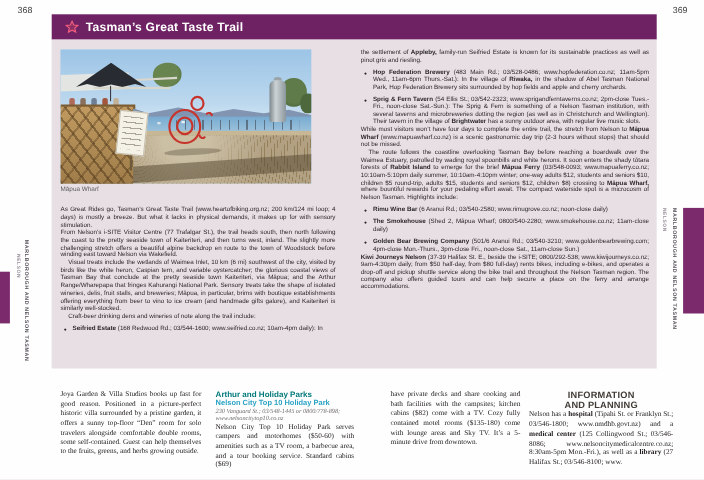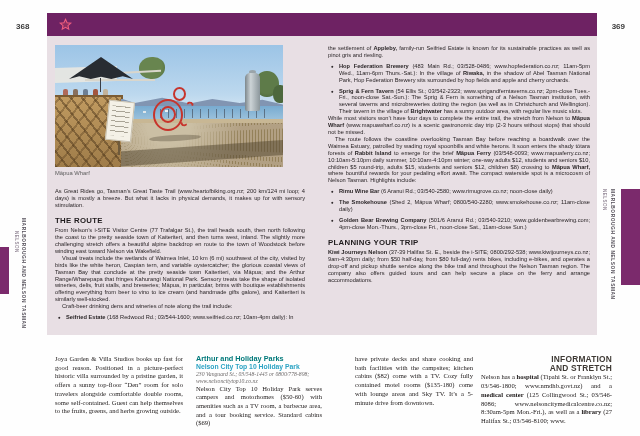--- a/index.html
+++ b/index.html
@@ -2,21 +2,21 @@
 <html><head>
 <meta charset="utf-8">
 <style>
   html,body{margin:0;padding:0;}
   body{
     width:640px;height:436px;position:relative;overflow:hidden;
     background:#fefefe;
     font-family:"Liberation Sans",sans-serif;
     color:#2a2527;
   }
-  .pagenum{position:absolute;top:22px;font-size:8px;font-weight:bold;color:#3b3b3b;}
+  .pagenum{position:absolute;top:5px;font-size:8px;font-weight:normal;color:#3b3b3b;}
   #pn-left{left:16px;}
   #pn-right{right:15px;}
 
   
   .feature{position:absolute;left:47px;top:13px;width:550px;}
   .titlebar{height:23px;background:#6e2263;color:#ffffff;display:flex;align-items:center;padding-left:12px;box-sizing:border-box;}
   .titlebar svg{margin-right:6px;flex:0 0 auto;}
   .titlebar .ttl{font-size:11px;font-weight:bold;letter-spacing:.2px;}
   .box{background:#e8dfe4;height:299px;box-sizing:border-box;display:flex;padding:9px 7px 0 8px;gap:23px;overflow:hidden;}
   .bcol-l{flex:0 0 250px;max-width:250px;}
@@ -77,21 +77,21 @@
 
   
   .bcolumn{position:absolute;top:355px;font-family:"Liberation Serif",serif;font-size:6.6px;line-height:8.7px;color:#252121;text-align:justify;}
   #col1{left:55px;width:128px;}
   #col2{left:196px;width:126px;}
   #col3{left:355px;width:118px;}
   #col4{left:481px;width:131px;}
   .teal-h{font-family:"Liberation Sans",sans-serif;font-weight:bold;font-size:7.3px;line-height:8px;color:#00797a;margin:0 0 1px 0;text-align:left;}
   .teal-sub{font-family:"Liberation Sans",sans-serif;font-weight:bold;font-size:6.8px;line-height:7.6px;color:#2ba3c4;margin:0 0 1.5px 0;text-align:left;}
   .contact{font-style:italic;font-size:5.7px;line-height:7px;color:#6f6b6b;margin:0 0 2px 0;text-align:left;}
-  .info-h{font-family:"Liberation Sans",sans-serif;font-weight:bold;font-size:8.4px;line-height:9.2px;color:#3f3a35;letter-spacing:.2px;margin:0 0 2.5px 0;text-align:right;}
+  .info-h{font-family:"Liberation Sans",sans-serif;font-weight:bold;font-size:8.4px;line-height:9.2px;color:#3f3a35;letter-spacing:.2px;margin:0 0 2.5px 0;text-align:center;}
   .bcolumn p{margin:0;}
 
   
   .vtext{position:absolute;writing-mode:vertical-rl;text-orientation:mixed;font-weight:bold;white-space:nowrap;}
   .spine-region{font-size:4.8px;letter-spacing:.6px;color:#55505a;}
   .spine-section{font-size:4.5px;letter-spacing:.5px;color:#9a8f9d;}
   #spine-left-region{left:21px;top:218px;}
   #spine-left-section{left:14px;top:231px;}
   #spine-left-tab{position:absolute;left:0;top:247px;width:9px;height:47px;background:#7b2a6c;}
   #spine-right-region{left:610px;top:189px;}
@@ -104,20 +104,21 @@
 <div>
 
   <div class="pagenum" id="pn-left">368</div>
   <div class="pagenum" id="pn-right">369</div>
 
   <div class="feature">
     <div class="titlebar">
       <svg width="13" height="13" viewBox="0 0 24 24">
         <path d="M12 2.5l2.9 6.2 6.8.7-5.1 4.6 1.4 6.7L12 17.3l-6 3.4 1.4-6.7-5.1-4.6 6.8-.7z" fill="#8d2f62" stroke="#ef5d7f" stroke-width="2"></path>
       </svg>
+      <span class="ttl">Tasman’s Great Taste Trail</span>
     </div>
 
     <div class="box">
 
       <div class="bcol-l">
         <div class="photo">
           <div class="ph sky"></div>
           <div class="ph mtn"></div>
           <div class="ph water"></div>
           <div class="ph boats"></div>
@@ -153,21 +154,20 @@
             <div class="sc sc1"></div>
               <div class="sc sc2"></div>
               <div class="sc sc3"></div>
               <div class="sc sc4"></div>
           </div>
         </div>
         <div class="caption">Māpua Wharf</div>
 
         <p class="intro">As Great Rides go, Tasman’s Great Taste Trail (www.heartofbiking.org.nz; 200 km/124 mi loop; 4 days) is mostly a breeze. But what it lacks in physical demands, it makes up for with sensory stimulation.</p>
 
-        <h3>THE ROUTE</h3>
         <p>From Nelson’s i-SITE Visitor Centre (77 Trafalgar St.), the trail heads south, then north following the coast to the pretty seaside town of Kaiteriteri, and then turns west, inland. The slightly more challenging stretch offers a beautiful alpine backdrop en route to the town of Woodstock before winding east toward Nelson via Wakefield.</p>
         <p class="ind">Visual treats include the wetlands of Waimea Inlet, 10 km (6 mi) southwest of the city, visited by birds like the white heron, Caspian tern, and variable oystercatcher; the glorious coastal views of Tasman Bay that conclude at the pretty seaside town Kaiteriteri, via Māpua; and the Arthur Range/Wharepapa that fringes Kahurangi National Park. Sensory treats take the shape of isolated wineries, delis, fruit stalls, and breweries; Māpua, in particular, brims with boutique establishments offering everything from beer to vino to ice cream (and handmade gifts galore), and Kaiteriteri is similarly well-stocked.</p>
         <p class="ind">Craft-beer drinking dens and wineries of note along the trail include:</p>
         <div class="bullet">
           <span class="mark">●</span>
           <p><b>Seifried Estate</b><span> (168 Redwood Rd.; 03/544-1600; www.seifried.co.nz; 10am-4pm daily): In</span></p>
         </div>
       </div>
 
       <div class="bcol-r">
@@ -191,21 +191,20 @@
         </div>
         <div class="bullet">
           <span class="mark">●</span>
           <p><b>The Smokehouse</b><span> (Shed 2, Māpua Wharf; 0800/540-2280; www.smokehouse.co.nz; 11am-close daily)</span></p>
         </div>
         <div class="bullet">
           <span class="mark">●</span>
           <p><b>Golden Bear Brewing Company</b><span> (501/6 Aranui Rd.; 03/540-3210; www.goldenbearbrewing.com; 4pm-close Mon.-Thurs., 3pm-close Fri., noon-close Sat., 11am-close Sun.)</span></p>
         </div>
 
-        <h3>PLANNING YOUR TRIP</h3>
         <p><b>Kiwi Journeys Nelson</b><span> (37-39 Halifax St. E., beside the i-SITE; 0800/292-538; www.kiwijourneys.co.nz; 9am-4:30pm daily; from $50 half-day, from $80 full-day) rents bikes, including e-bikes, and operates a drop-off and pickup shuttle service along the bike trail and throughout the Nelson Tasman region. The company also offers guided tours and can help secure a place on the ferry and arrange accommodations.</span></p>
       </div>
     </div>
   </div>
 
   <div class="bcolumn" id="col1">
     <p>Joya Garden &amp; Villa Studios books up fast for good reason. Positioned in a picture-perfect historic villa surrounded by a pristine garden, it offers a sunny top-floor “Den” room for solo travelers alongside comfortable double rooms, some self-contained. Guest can help themselves to the fruits, greens, and herbs growing outside.</p>
   </div>
 
   <div class="bcolumn" id="col2">
@@ -215,21 +214,21 @@
     <p>Nelson City Top 10 Holiday Park serves campers and motorhomes ($50-60) with amenities such as a TV room, a barbecue area, and a tour booking service. Standard cabins ($69)</p>
   </div>
 
   <div class="bcolumn" id="col3">
     <p>have private decks and share cooking and bath facilities with the campsites; kitchen cabins ($82) come with a TV. Cozy fully contained motel rooms ($135-180) come with lounge areas and Sky TV. It’s a 5-minute drive from downtown.</p>
   </div>
 
   <div class="bcolumn" id="col4">
     <p class="info-h">
       <span>INFORMATION</span><br>
-      <span>AND STRETCH</span>
+      <span>AND PLANNING</span>
     </p>
     <p><span>Nelson has a </span><b>hospital</b><span> (Tipahi St. or Franklyn St.; 03/546-1800; www.nmdhb.govt.nz) and a </span><b>medical center</b><span> (125 Collingwood St.; 03/546-8086; www.nelsoncitymedicalcentre.co.nz; 8:30am-5pm Mon.-Fri.), as well as a </span><b>library</b><span> (27 Halifax St.; 03/546-8100; www.</span></p>
   </div>
 
   <div class="vtext spine-region" id="spine-left-region">MARLBOROUGH AND NELSON TASMAN</div>
   <div class="vtext spine-section" id="spine-left-section">NELSON</div>
   <div id="spine-left-tab"></div>
 
   <div class="vtext spine-section" id="spine-right-section">NELSON</div>
   <div class="vtext spine-region" id="spine-right-region">MARLBOROUGH AND NELSON TASMAN</div>

